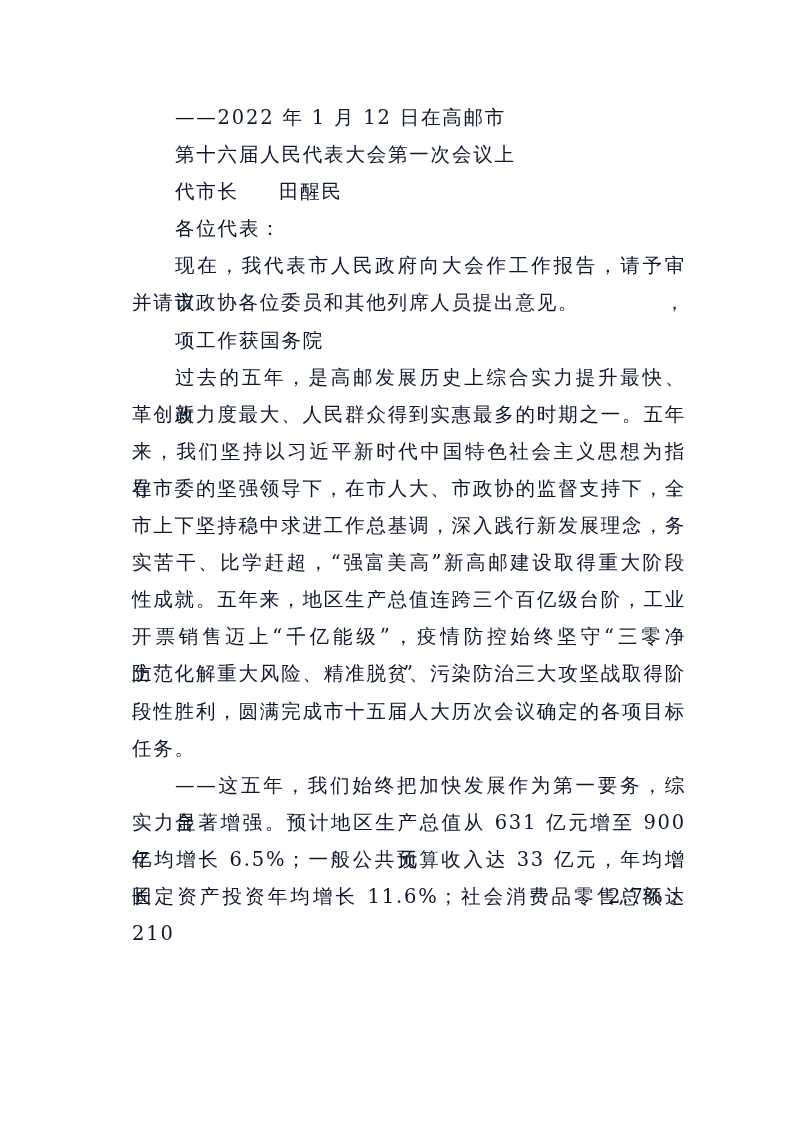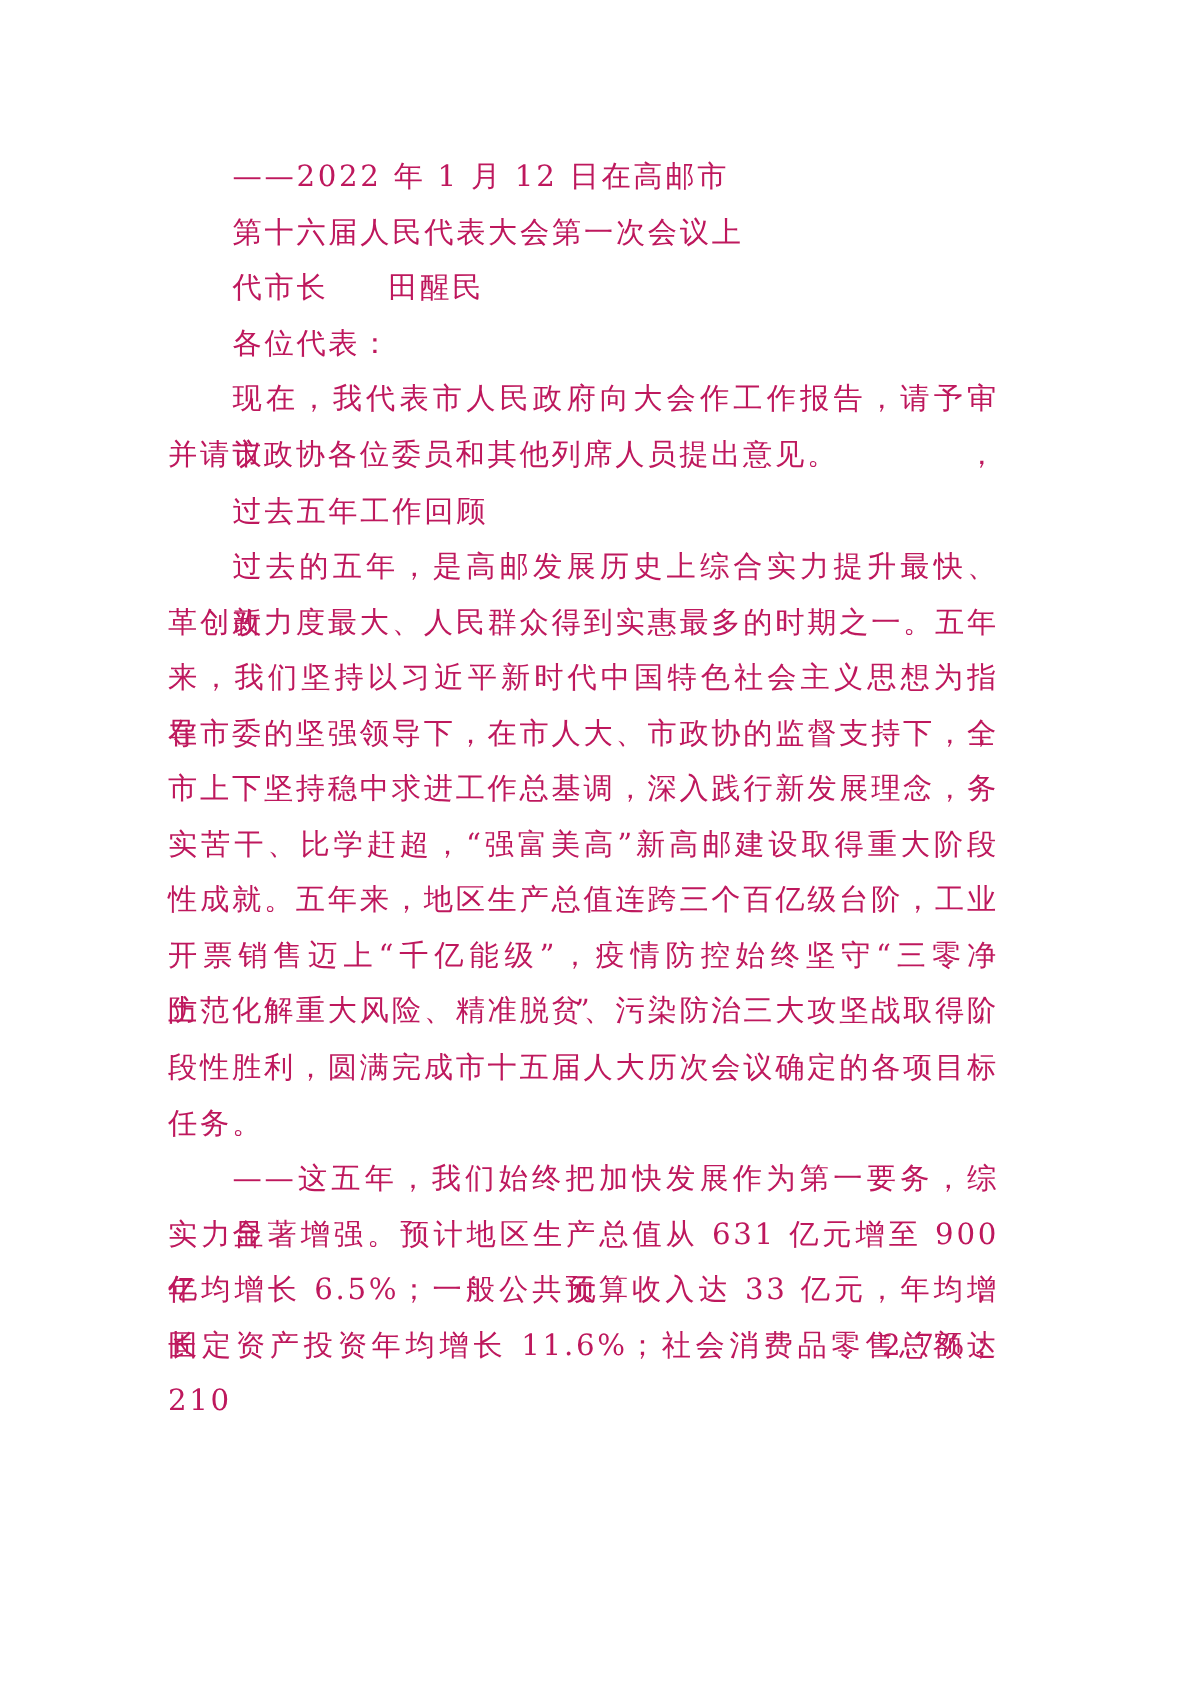--- a/index.html
+++ b/index.html
@@ -8,26 +8,26 @@
       background: #ffffff;
     }
     body {
       width: 793px;
       height: 1122px;
       position: relative;
       overflow: hidden;
     }
     .page {
       position: absolute;
-      left: 112px;
+      left: 132px;
       top: 99px;
       width: 554px;
       font-family: "DejaVu Serif", "Liberation Serif", serif;
       font-size: 19.5px;
-      color: #be185d;
+      color: #0f172a;
       line-height: 37.1px;
       letter-spacing: 1.8px;
     }
     .line {
       display: block;
       white-space: nowrap;
       height: 37.1px;
     }
     .indent {
       padding-left: 43px;
@@ -47,21 +47,21 @@
 
 <div class="page">
   <span class="line indent">——2022 年 1 月 12 日在高邮市</span>
   <span class="line indent">第十六届人民代表大会第一次会议上</span>
   <span class="line indent"><span>代市长</span><span class="gap"></span><span>田醒民</span></span>
   <span class="line indent">各位代表：</span>
 
   <span class="line indent justify">现在，我代表市人民政府向大会作工作报告，请予审议，</span>
   <span class="line">并请市政协各位委员和其他列席人员提出意见。</span>
 
-  <span class="line indent">过去五年工作回顾</span>
+  <span class="line indent">项工作获国务院</span>
 
   <span class="line indent justify">过去的五年，是高邮发展历史上综合实力提升最快、改</span>
   <span class="line justify">革创新力度最大、人民群众得到实惠最多的时期之一。五年</span>
   <span class="line justify">来，我们坚持以习近平新时代中国特色社会主义思想为指导，</span>
   <span class="line justify">在市委的坚强领导下，在市人大、市政协的监督支持下，全</span>
   <span class="line justify">市上下坚持稳中求进工作总基调，深入践行新发展理念，务</span>
   <span class="line justify">实苦干、比学赶超，“强富美高”新高邮建设取得重大阶段</span>
   <span class="line justify">性成就。五年来，地区生产总值连跨三个百亿级台阶，工业</span>
   <span class="line justify">开票销售迈上“千亿能级”，疫情防控始终坚守“三零净土”，</span>
   <span class="line justify">防范化解重大风险、精准脱贫、污染防治三大攻坚战取得阶</span>

